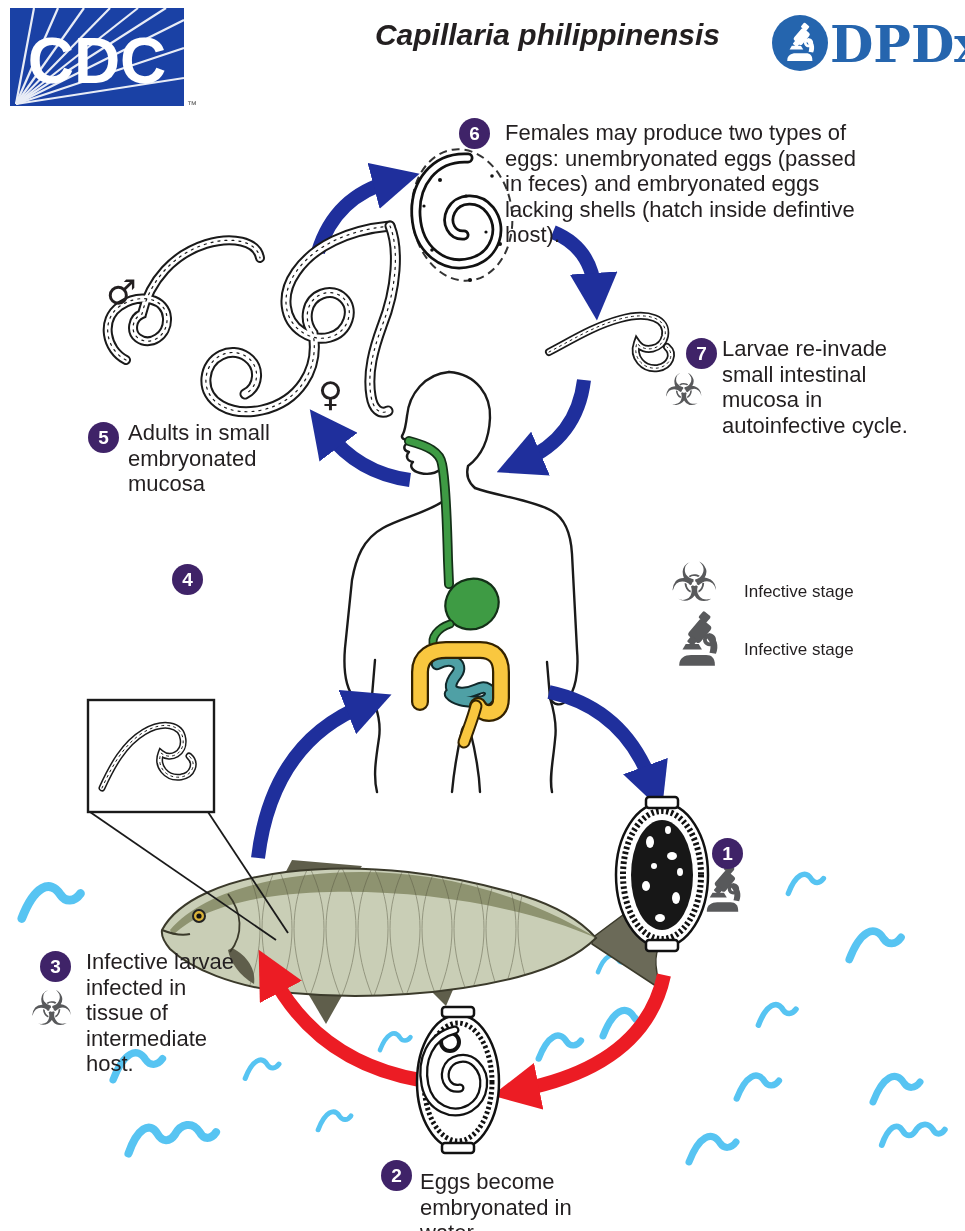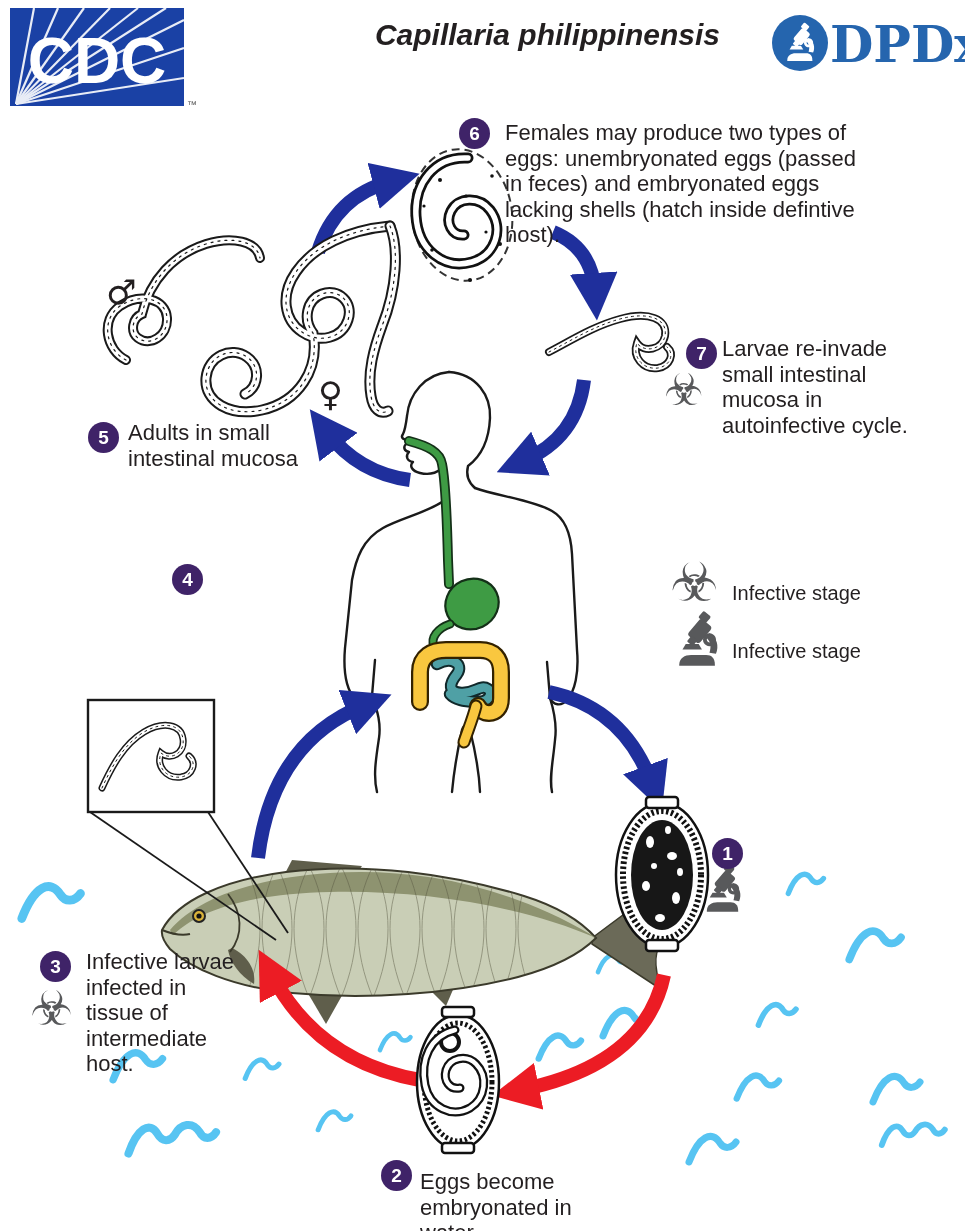--- a/index.html
+++ b/index.html
@@ -2,21 +2,21 @@
 <html><head>
 <meta charset="utf-8">
 <style>
   html,body{margin:0;padding:0;background:#fff;}
   #stage{position:relative;width:965px;height:1231px;background:#fff;overflow:hidden;
          font-family:"Liberation Sans",sans-serif;color:#231F20;}
   #art{position:absolute;left:0;top:0;}
   .badge{position:absolute;width:31px;height:31px;border-radius:50%;background:#3F2368;color:#fff;
          display:flex;align-items:center;justify-content:center;font-size:19px;font-weight:bold;z-index:5;}
   .txt{position:absolute;font-size:22px;line-height:1.16;z-index:5;}
-  .legend-txt{position:absolute;font-size:20px;z-index:5;}
+  .legend-txt{position:absolute;font-size:17px;z-index:5;margin-left:12px;}
   .bio{position:absolute;color:#58595B;font-family:"DejaVu Sans",sans-serif;line-height:1;z-index:5;}
   #title{position:absolute;left:250px;top:18px;width:470px;text-align:right;
          font-size:30px;font-weight:bold;font-style:italic;z-index:5;}
 </style>
 </head>
 <body>
 
 <div id="stage">
 
 <svg id="art" width="965" height="1231" viewBox="0 0 965 1231">
@@ -239,21 +239,21 @@
 <div id="title">Capillaria philippinensis</div>
 
 <span class="badge" style="left:459px;top:118px">6</span>
 <div class="txt" style="left:505px;top:120px;width:370px">Females may produce two types of eggs: unembryonated eggs (passed in feces) and embryonated eggs lacking shells (hatch inside defintive host).</div>
 
 <span class="badge" style="left:686px;top:338px">7</span>
 <div class="txt" style="left:722px;top:336px;width:192px">Larvae re-invade small intestinal mucosa in autoinfective cycle.</div>
 <span class="bio" style="left:664px;top:368px;font-size:44px">☣</span>
 
 <span class="badge" style="left:88px;top:422px">5</span>
-<div class="txt" style="left:128px;top:420px;width:170px">Adults in small intestinal mucosa</div>
+<div class="txt" style="left:128px;top:420px;width:170px">Adults in small embryonated mucosa</div>
 
 <span class="badge" style="left:172px;top:564px">4</span>
 
 <span class="bio" style="left:670px;top:556px;font-size:54px">☣</span>
 <div class="legend-txt" style="left:732px;top:582px">Infective stage</div>
 <div class="legend-txt" style="left:732px;top:640px">Infective stage</div>
 
 <span class="badge" style="left:712px;top:838px">1</span>
 
 <span class="badge" style="left:40px;top:951px">3</span>

